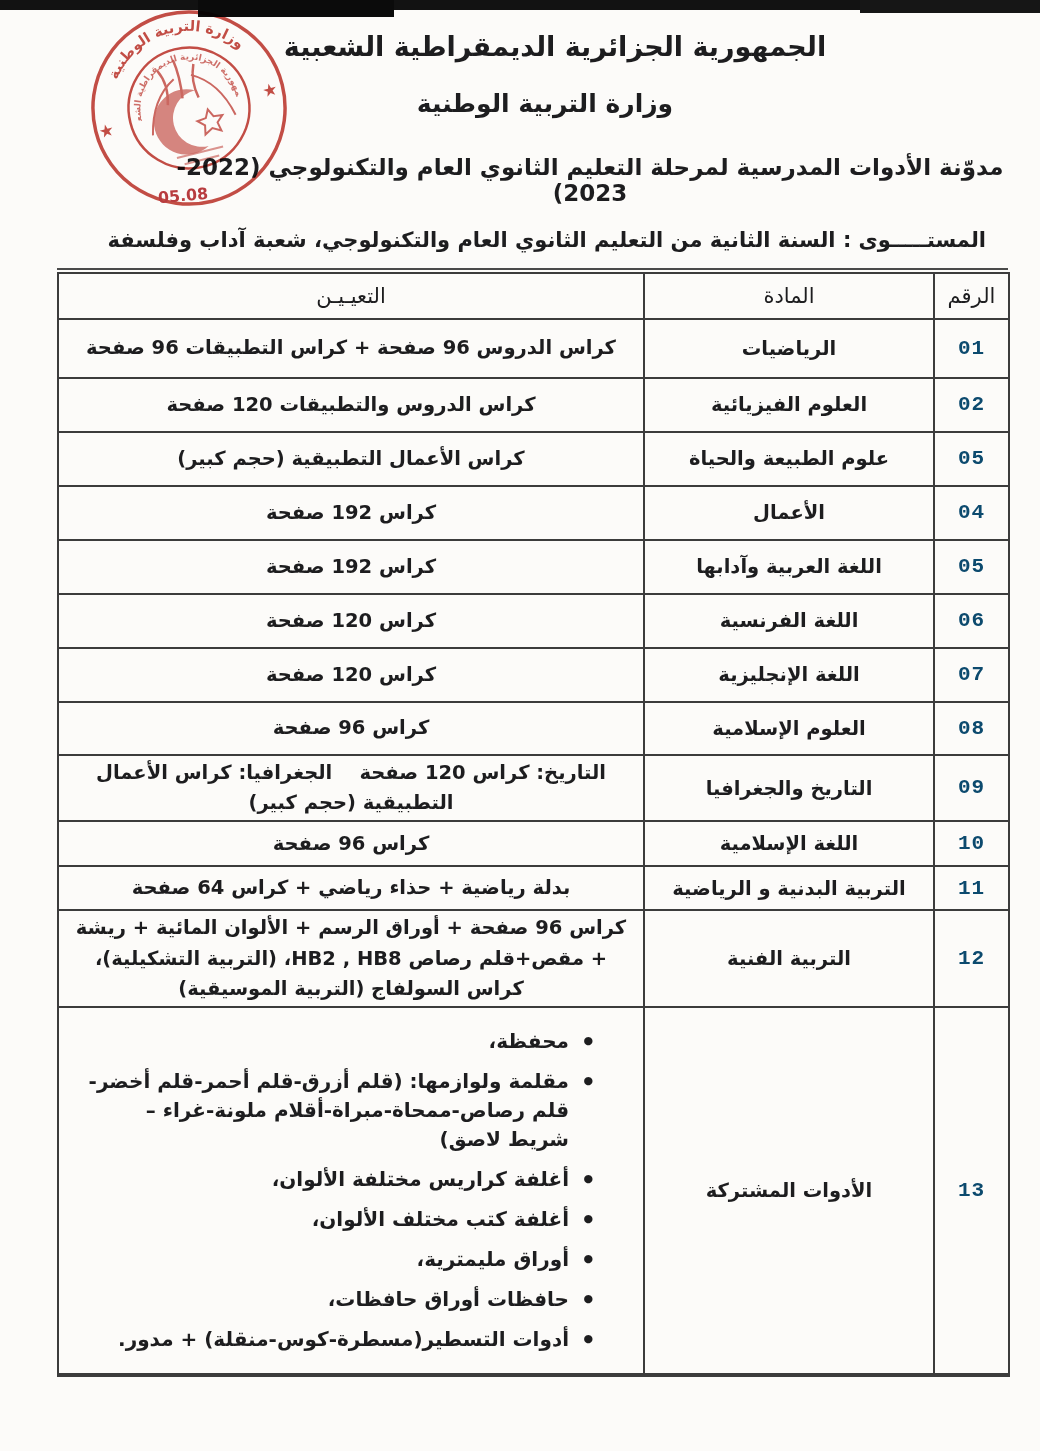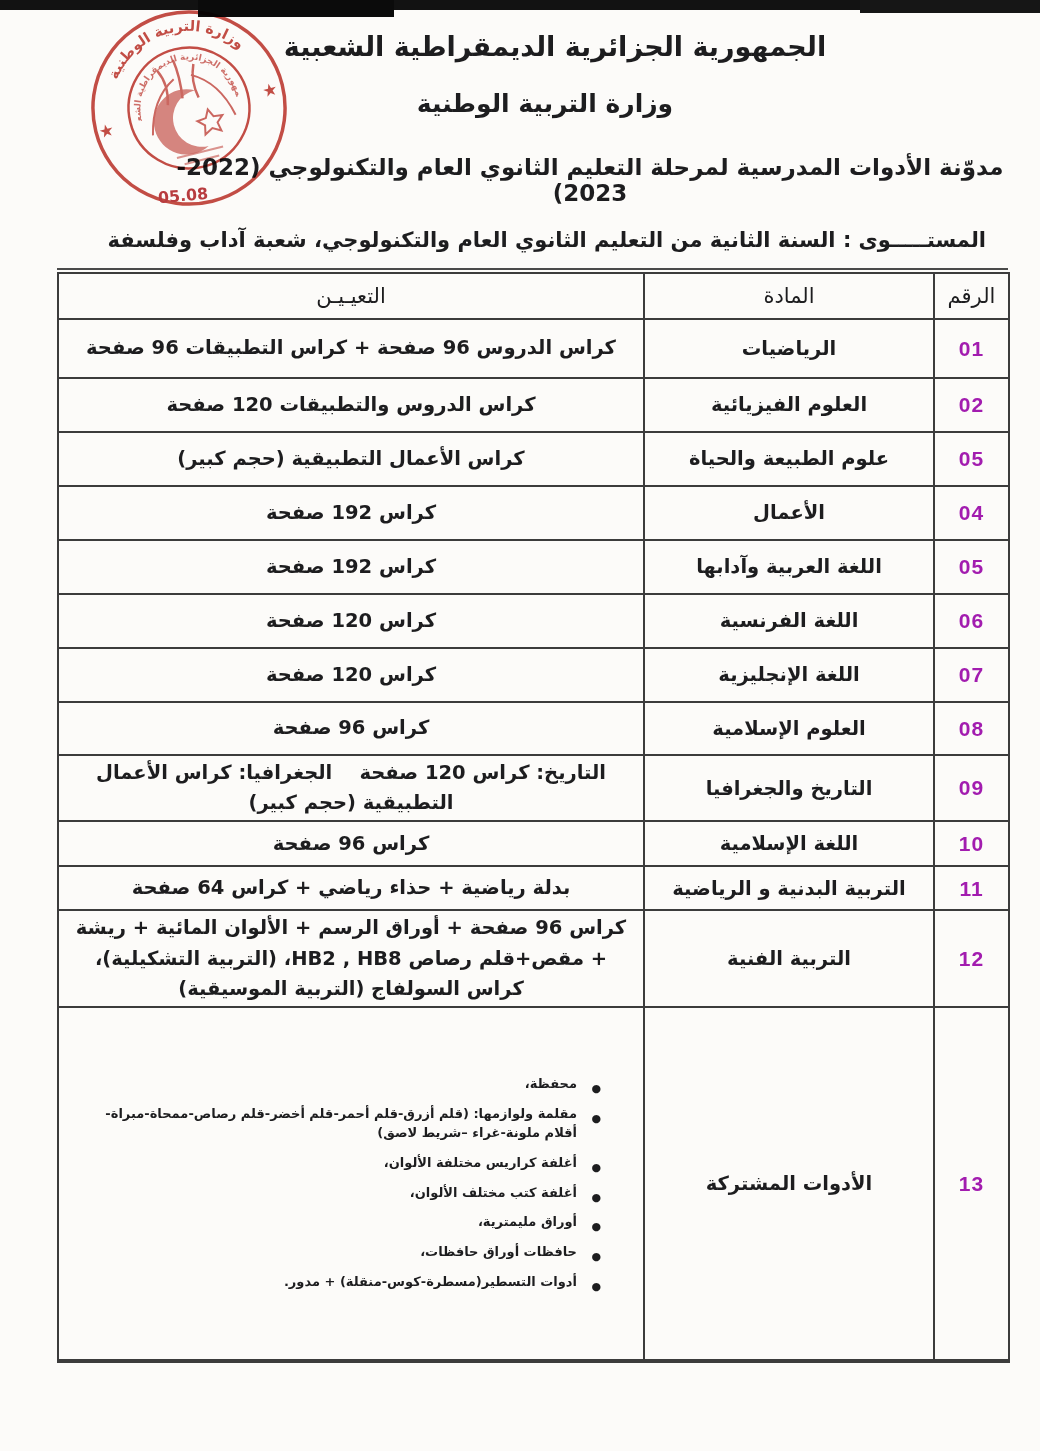--- a/index.html
+++ b/index.html
@@ -21,28 +21,28 @@
   .level-line{position:absolute;top:228px;left:57px;width:929px;direction:rtl;
     font-size:21px;font-weight:700}
 
   .table-topline{position:absolute;top:268px;left:57px;width:951px;height:2px;background:#4a4a4a}
   table.supplies{position:absolute;top:272px;left:57px;width:951px;direction:rtl;
     border-collapse:collapse;table-layout:fixed;background:transparent}
   table.supplies,table.supplies th,table.supplies td{border:2px solid #3c3c3c}
   table.supplies{border-bottom-width:4px}
   th{height:42px;font-size:21px;font-weight:400;text-align:center;vertical-align:middle}
   td{font-size:19.5px;font-weight:700;text-align:center;vertical-align:middle;
-    padding:2px 8px;line-height:1.6;overflow:hidden}
-  td.num{font-family:Liberation Sans, sans-serif;font-size:21px;
-    letter-spacing:1px;color:#a21caf}
+    padding:2px 16px;line-height:1.6;overflow:hidden}
+  td.num{font-family:Liberation Mono, monospace;font-size:21px;
+    letter-spacing:1px;color:#0c4a6e}
   td.desig{line-height:1.55}
   ul.bullets{list-style:none;margin:4px 0;padding:2px 34px 2px 10px;
     text-align:right;direction:rtl}
   ul.bullets li{position:relative;margin:11px 0;padding-right:24px;
-    font-size:13px;font-weight:700;line-height:1.45}
+    font-size:20px;font-weight:700;line-height:1.45}
   ul.bullets li::before{content:"●";position:absolute;right:0;top:6px;font-size:11px}
 
   .stamp{position:absolute;left:85px;top:5px;width:208px;height:206px;
     opacity:.9;mix-blend-mode:multiply}
 </style>
 </head>
 <body>
 
 <div class="scan-strip"></div>
 <div class="scan-strip-block"></div>

